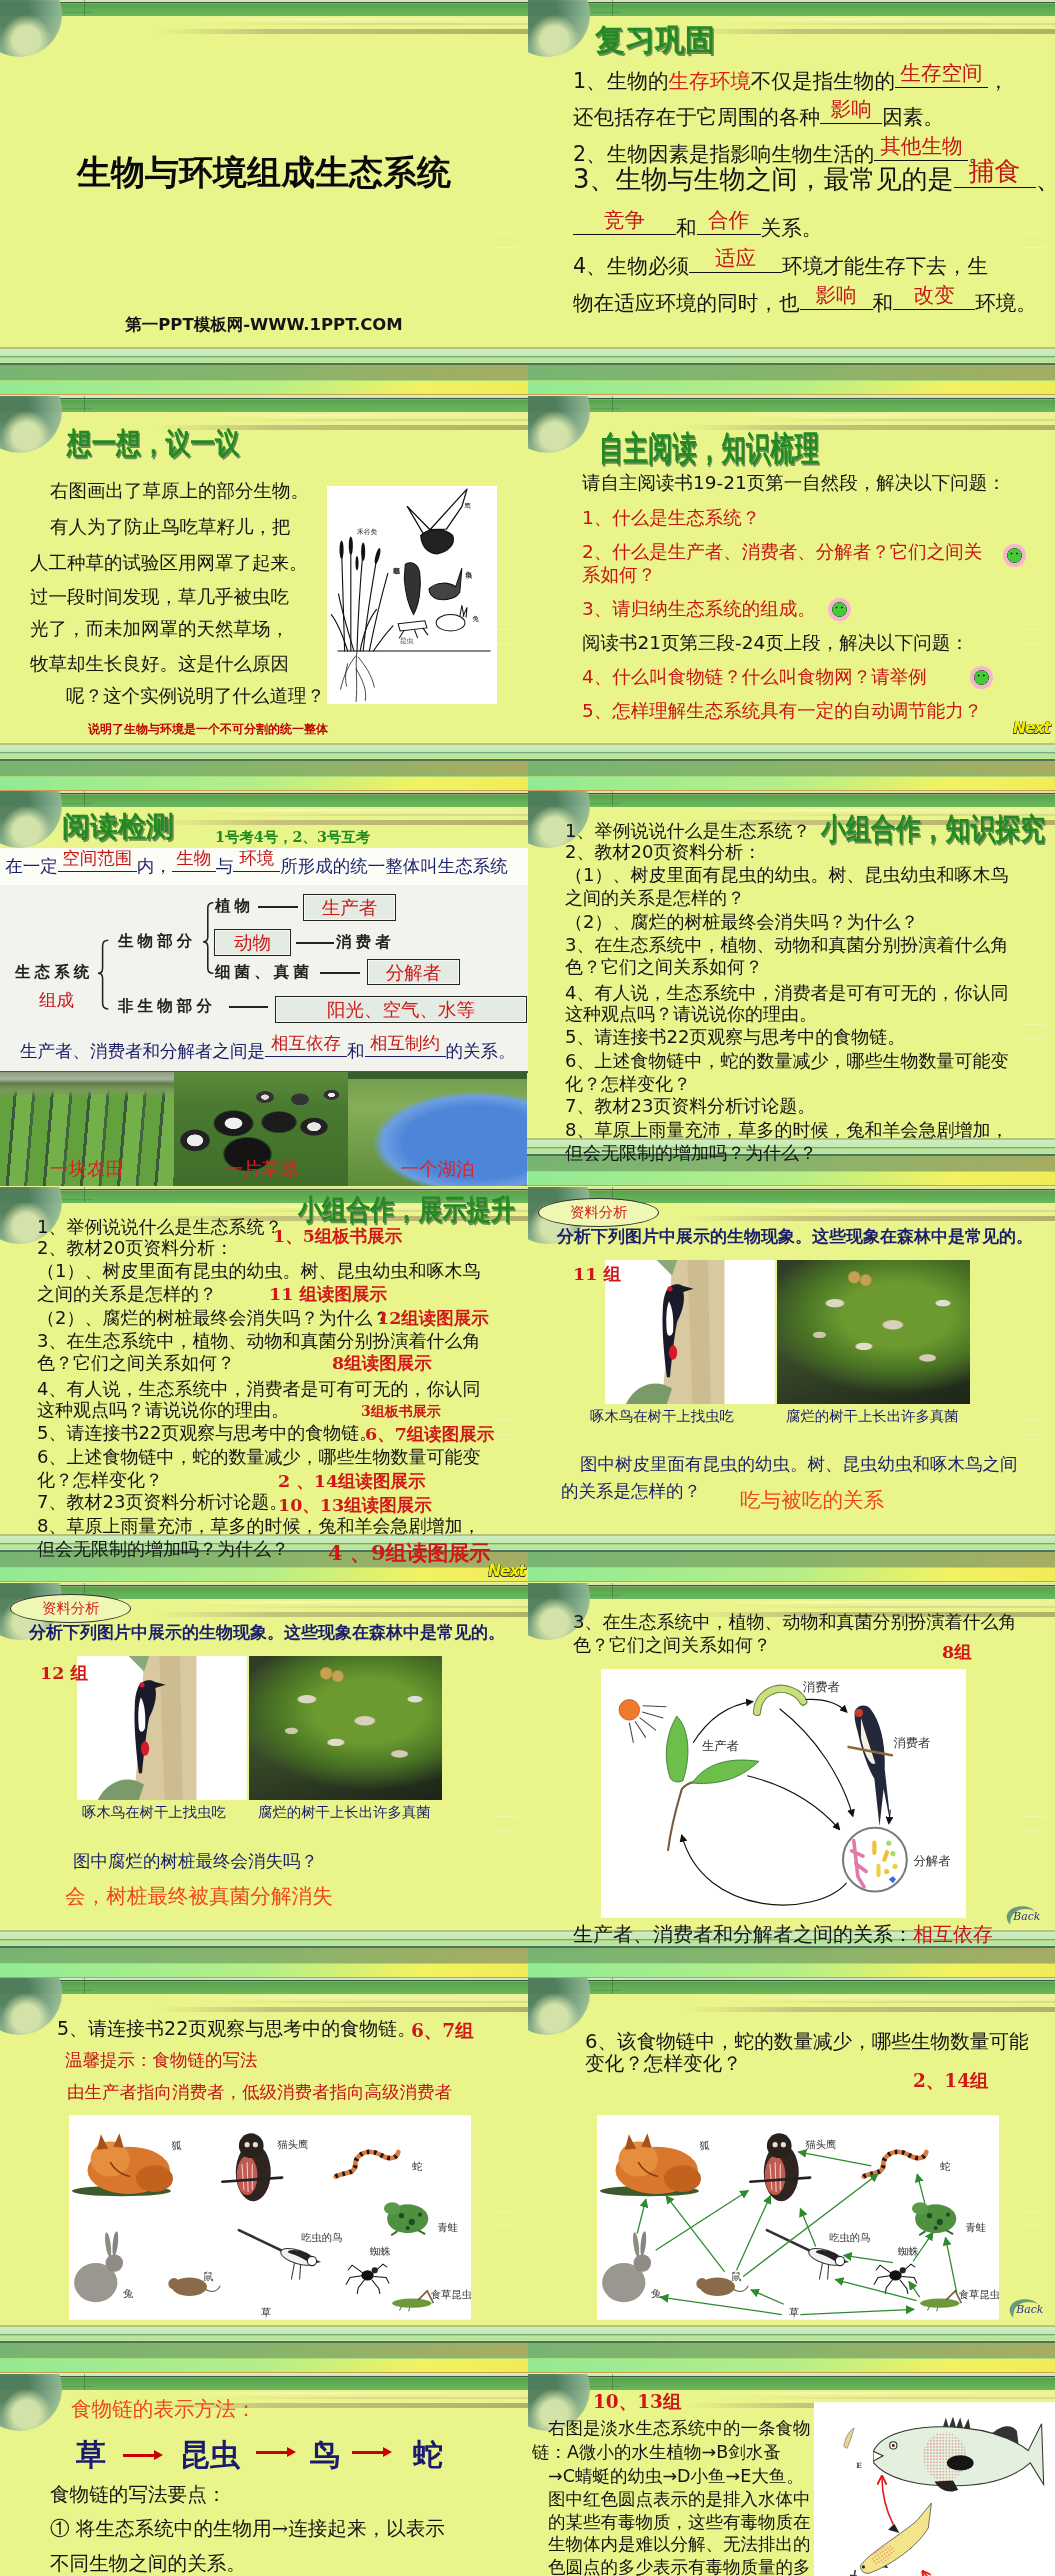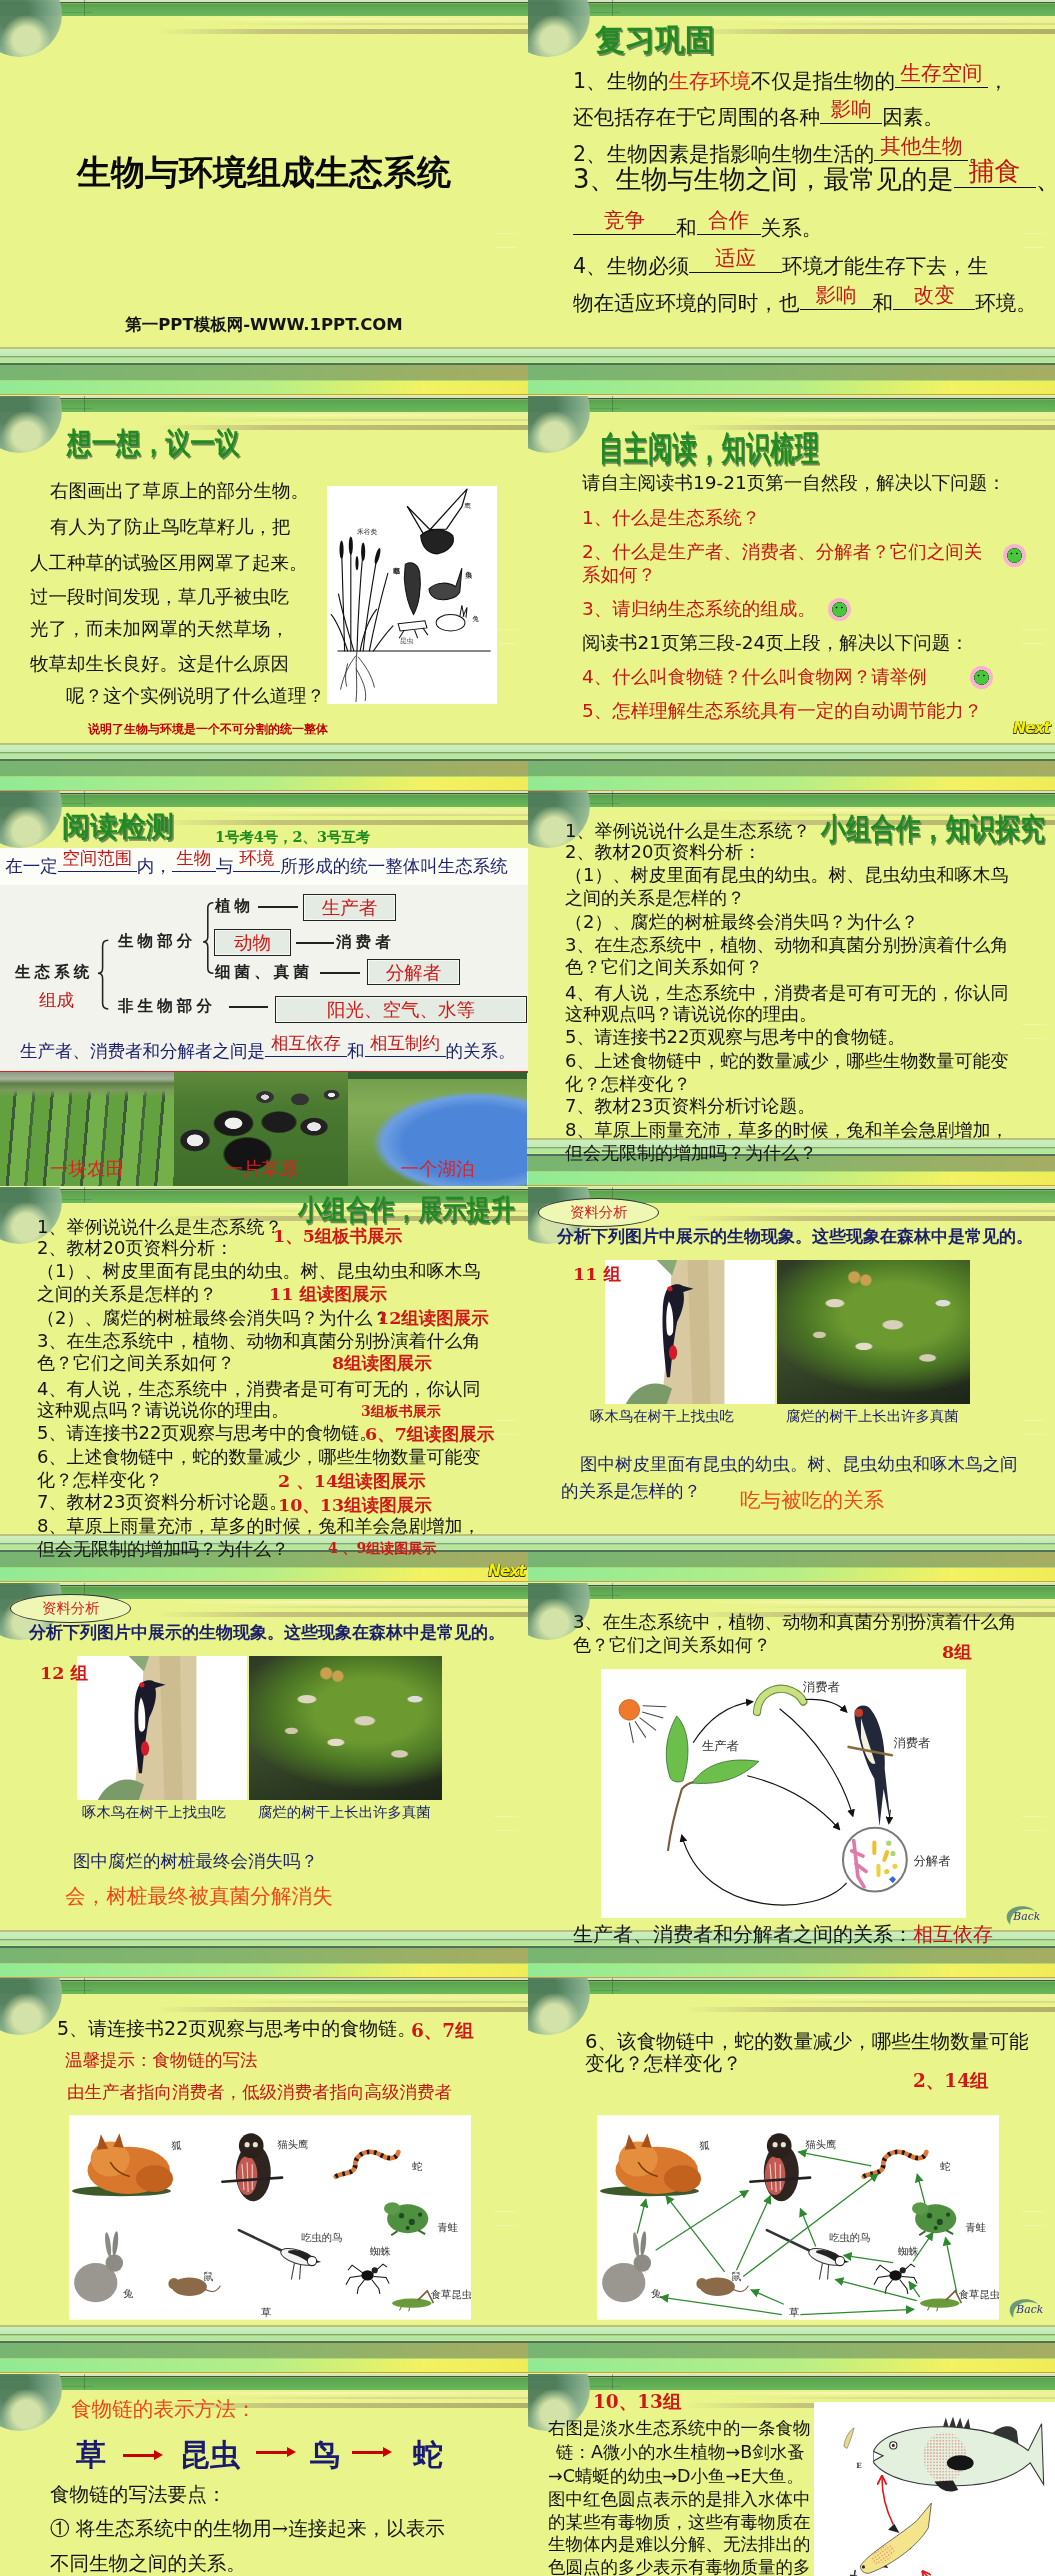--- a/index.html
+++ b/index.html
@@ -275,21 +275,21 @@
   <div class="tx hei" style="left:37px;top:328px;font-size:18px;">8、草原上雨量充沛，草多的时候，兔和羊会急剧增加，</div>
   <div class="tx hei" style="left:37px;top:351px;font-size:18px;">但会无限制的增加吗？为什么？</div>
   <div class="tx grp" style="left:273px;top:39px;font-size:17.5px;">1、5组板书展示</div>
   <div class="tx grp" style="left:269px;top:97px;font-size:17.5px;">11 组读图展示</div>
   <div class="tx grp" style="left:377px;top:121px;font-size:17.5px;">12组读图展示</div>
   <div class="tx grp" style="left:332px;top:166px;font-size:17.5px;">8组读图展示</div>
   <div class="tx grp" style="left:340px;top:216px;font-size:14px;margin-left:21px;">3组板书展示</div>
   <div class="tx grp" style="left:365px;top:237px;font-size:17.5px;">6、7组读图展示</div>
   <div class="tx grp" style="left:278px;top:284px;font-size:17.5px;">2 、14组读图展示</div>
   <div class="tx grp" style="left:278px;top:308px;font-size:17.5px;">10、13组读图展示</div>
-  <div class="tx grp" style="left:328px;top:353px;font-size:14px;">4 、9组读图展示</div>
+  <div class="tx grp" style="left:328px;top:353px;font-size:21px;">4 、9组读图展示</div>
   <div class="next-btn" style="left:488px;top:375px;">Next</div>
 </section>
 
 <section class="slide" style="left:528px;top:1187px;">
   <div class="globe"></div>
   <div class="oval-tag" style="left:10.3px;top:11.3px;width:121px;height:29px;">资料分析</div>
   <div class="tx hei navy" style="left:29px;top:39px;font-size:17px;font-weight:bold;">分析下列图片中展示的生物现象。这些现象在森林中是常见的。</div>
   <div class="ph-wood" style="left:77px;top:73px;width:170px;height:144px;">
     <svg style="position:absolute;left:0;top:0;" width="170" height="144" viewBox="0 0 330 280">
       <rect width="330" height="280" fill="#fff"></rect>
@@ -705,21 +705,21 @@
     </g>
     <g font-size="14" font-weight="bold" fill="#333">
       <text x="638" y="182">E</text>
       <text x="604" y="446">D</text>
       <text x="872" y="486">C</text>
       <text x="642" y="602">B</text>
       <text x="674" y="692">A</text>
     </g>
   </svg>
   <div class="tx hei" style="left:20px;top:44px;font-size:17.5px;">右图是淡水生态系统中的一条食物</div>
-  <div class="tx hei" style="left:28px;top:68px;font-size:17.5px;">链：A微小的水生植物→B剑水蚤</div>
+  <div class="tx hei" style="left:4px;top:68px;font-size:17.5px;">链：A微小的水生植物→B剑水蚤</div>
   <div class="tx hei" style="left:20px;top:92px;font-size:17.5px;">→C蜻蜓的幼虫→D小鱼→E大鱼。</div>
   <div class="tx hei" style="left:20px;top:115px;font-size:17.5px;">图中红色圆点表示的是排入水体中</div>
   <div class="tx hei" style="left:20px;top:138px;font-size:17.5px;">的某些有毒物质，这些有毒物质在</div>
   <div class="tx hei" style="left:20px;top:160px;font-size:17.5px;">生物体内是难以分解、无法排出的</div>
   <div class="tx hei" style="left:20px;top:183px;font-size:17.5px;">色圆点的多少表示有毒物质量的多</div>
 
 </section>
 
 
 </body></html>

